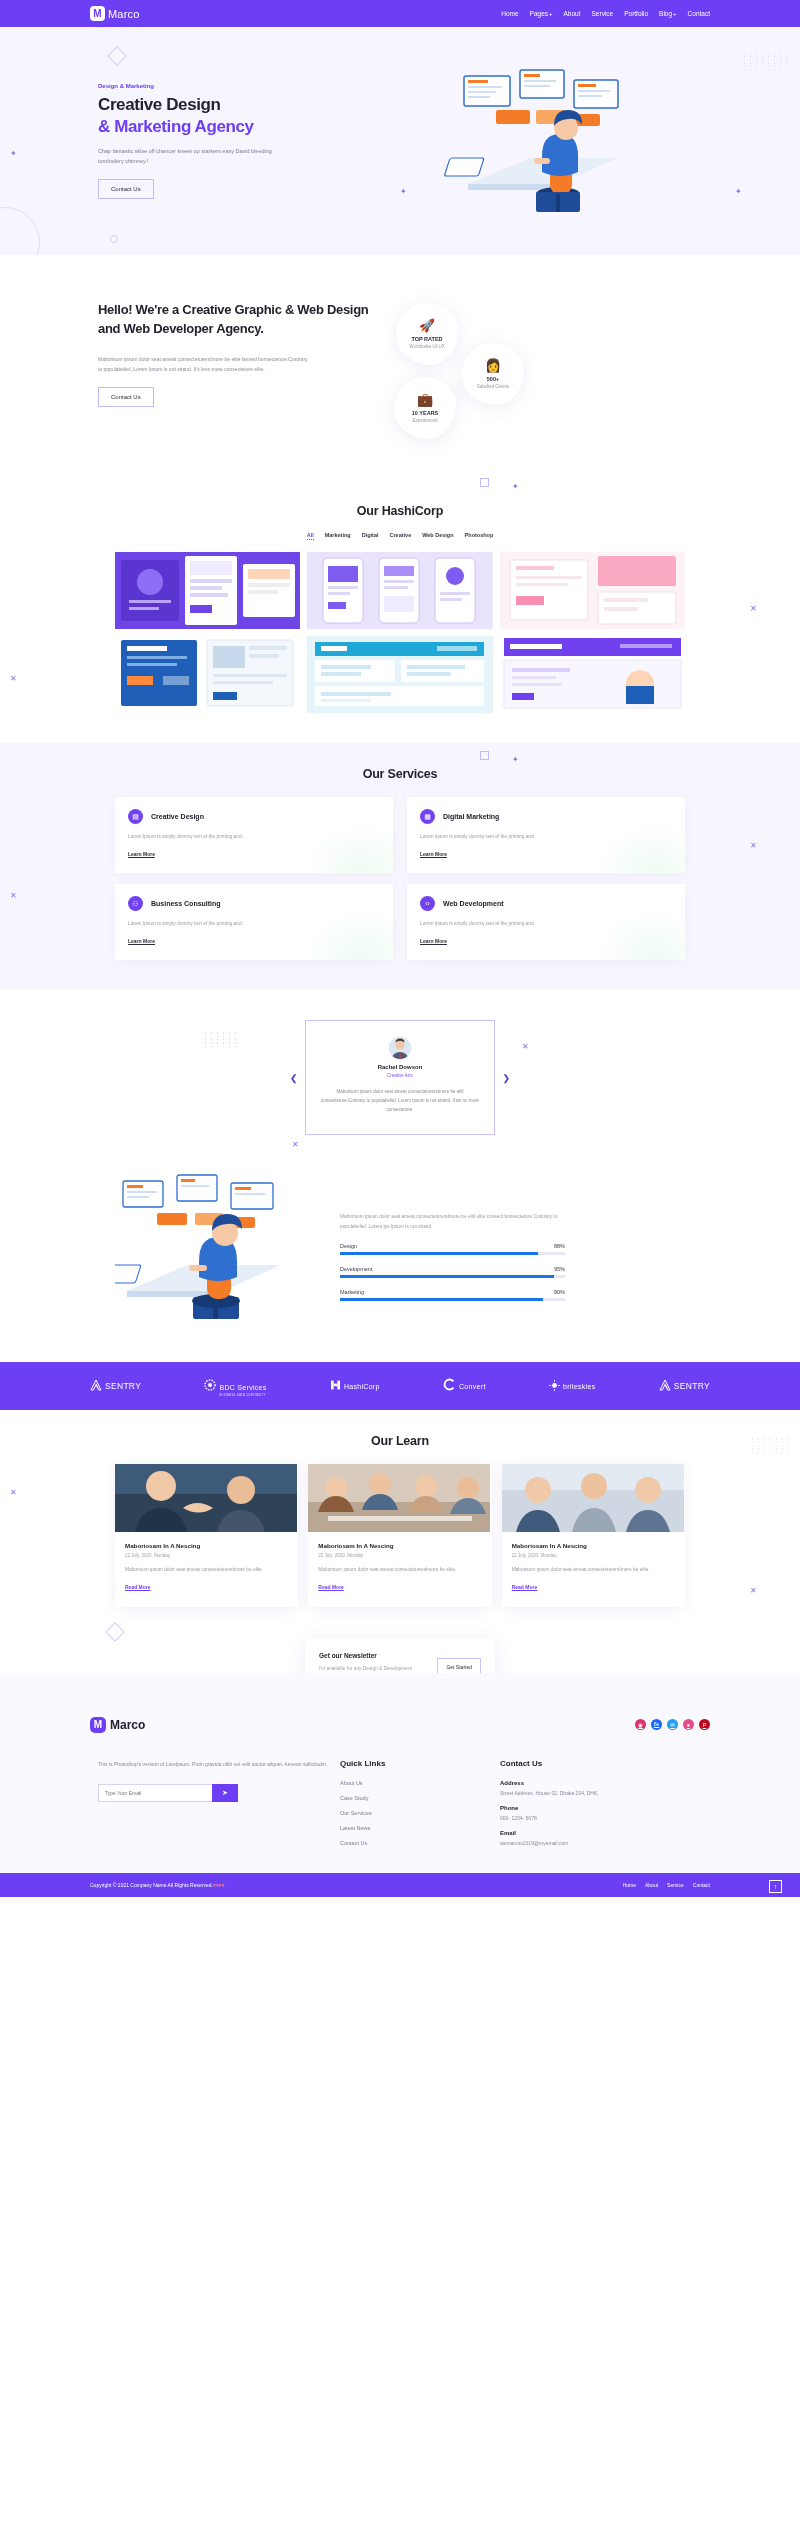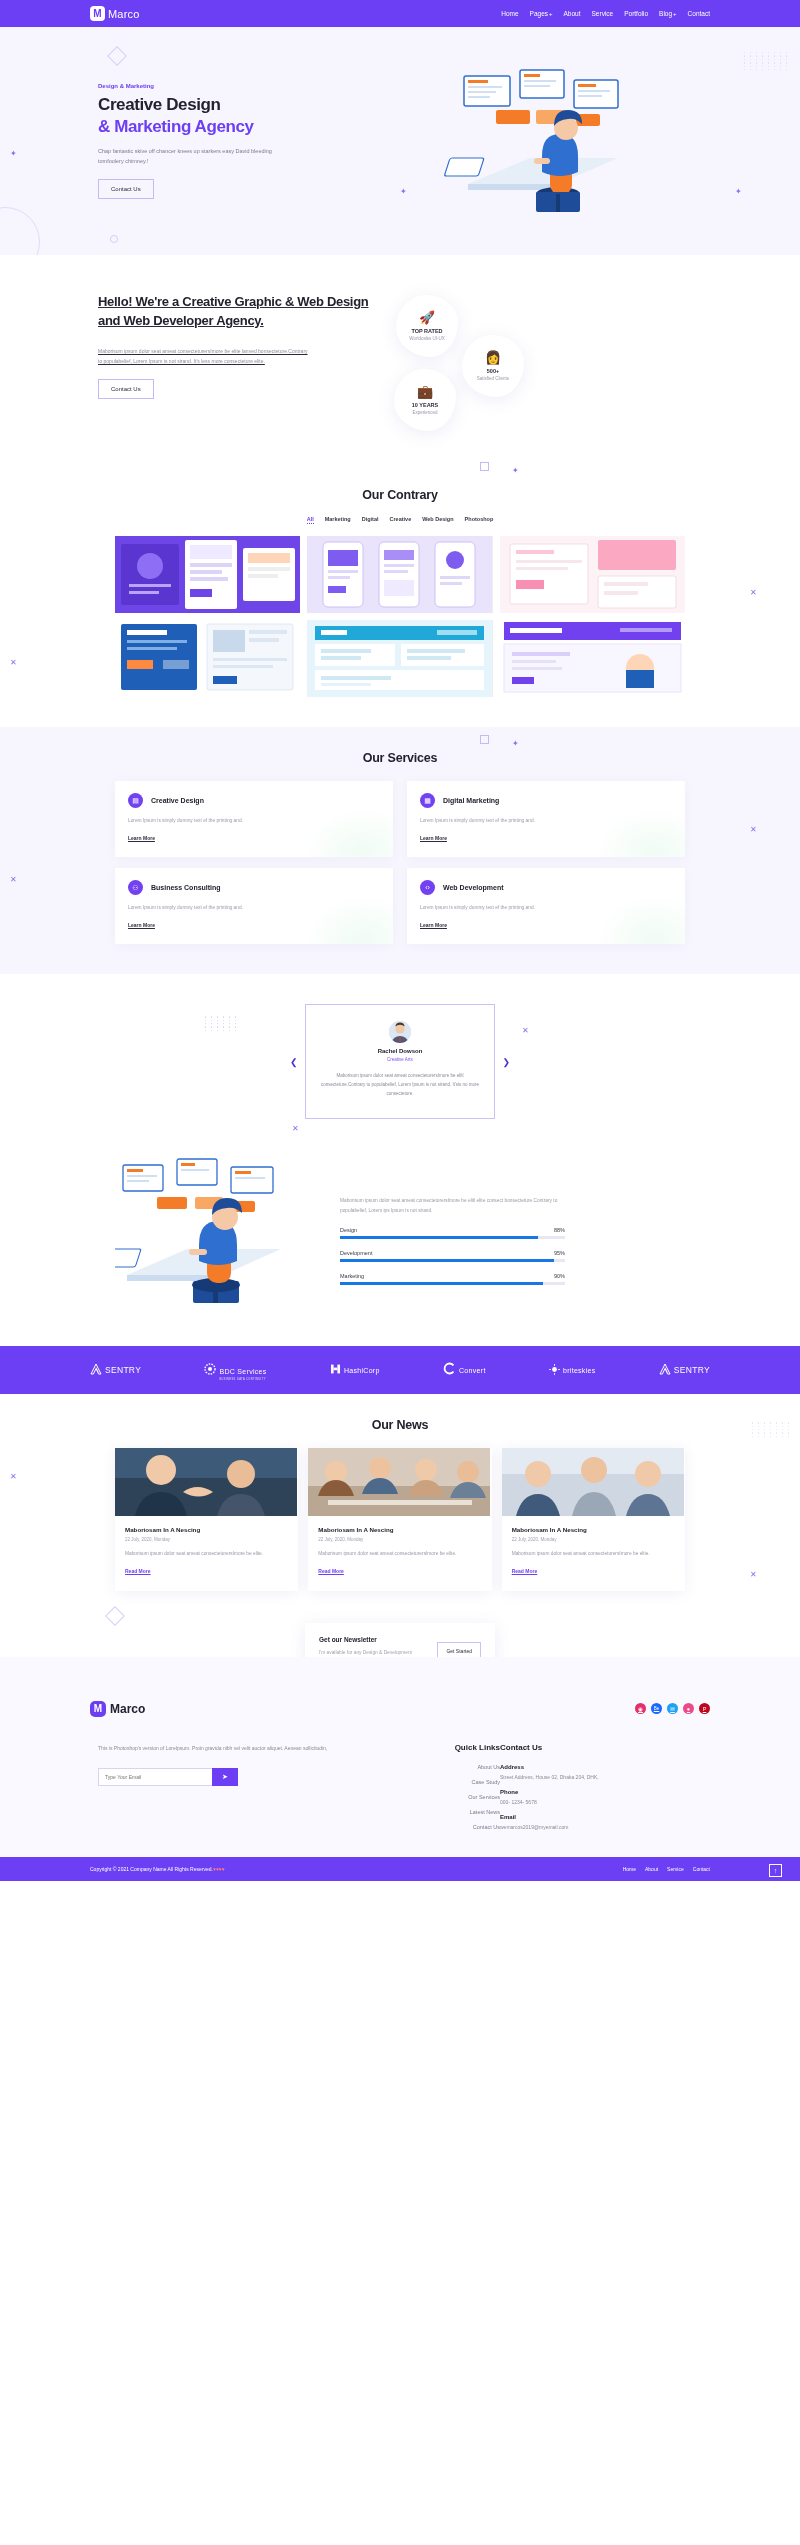--- a/index.html
+++ b/index.html
@@ -50,21 +50,21 @@
   
   .deco { position:absolute; pointer-events:none; }
   .dmd { width:14px;height:14px;border:1px solid #d6cdf7; transform:rotate(45deg); }
   .dot-x { color:#8a6cf0; font-size:8px; }
   .sq { width:9px;height:9px;border:1px solid #c7b9f7;}
   .dots-grid { display:grid; grid-template-columns:repeat(8,4px); gap:2px; }
   .dots-grid i { width:1.4px;height:1.4px;background:#cfc4f2;border-radius:50%;display:block;}
 
   
   .about { padding:38px 0 20px; background:#fff; }
-  .about-inner { width:620px; margin:0 auto; display:flex;text-decoration:underline; }
+  .about-inner { width:620px; margin:8px auto; display:flex; }
   .about-left { width:300px; padding-left:8px;}
   .about-h2 { font-size:13px; font-weight:bold; line-height:1.45; color:#23222e; letter-spacing:-.3px;}
   .about-p { font-size:5px; color:#8b8998; line-height:2.1; margin-top:15px; width:215px; }
   .about-right { flex:1; position:relative; height:155px; }
   .blob {
     position:absolute; background:#fff; width:62px; height:62px;
     border-radius:48% 52% 44% 56% / 52% 44% 56% 48%;
     box-shadow:0 3px 18px rgba(90,70,170,.10);
     display:flex; flex-direction:column; align-items:center; justify-content:center; gap:2px;
   }
@@ -162,21 +162,21 @@
   .footer-top { width:620px; margin:0 auto; display:flex; align-items:center; justify-content:space-between; }
   .fbrand { display:flex; align-items:center; gap:4px; }
   .fbrand-mark { width:16px;height:16px;background:#6c3ef4;color:#fff;border-radius:5px;
      display:flex;align-items:center;justify-content:center;font-size:10px;font-weight:bold;}
   .fbrand-name { font-size:12px; font-weight:bold; color:#23222e; }
   .socials { display:flex; gap:5px; }
   .soc { width:11px;height:11px;border-radius:50%; display:flex;align-items:center;justify-content:center;
      color:#fff; font-size:5.5px; }
   .footer-cols { width:620px; margin:26px auto 0; display:flex; }
   .fcol1 { width:250px; padding-left:8px;}
-  .fcol2 { width:160px;text-align:right; }
+  .fcol2 { width:160px; }
   .fcol3 { width:200px; }
   .fdesc { font-size:5px; color:#8b8998; line-height:2.2; }
   .fmail { display:flex; margin-top:14px; width:140px; }
   .fmail input { flex:1; border:1px solid #d9d2f5; border-right:none; background:#fff; font-size:5px;
       padding:5px 6px; outline:none; color:#7c7a8c; font-family:"Liberation Sans",sans-serif;}
   .fmail button { width:26px; background:#6c3ef4; border:none; color:#fff; font-size:7px; cursor:pointer;}
   .fcol-h { font-size:8px; font-weight:bold; color:#23222e; margin-bottom:12px;}
   .flink { font-size:5.5px; color:#7c7a8c; display:block; margin-bottom:9px; text-decoration:none;}
   .fc-lbl { font-size:6px; font-weight:bold; color:#23222e; margin-top:9px;}
   .fc-val { font-size:5px; color:#8b8998; margin-top:4px; }
@@ -345,21 +345,21 @@
     </div>
   </div>
 
   <div class="portfolio">
     <div class="deco sq" style="left:480px; top:-6px;"></div>
     <div class="deco dot-x" style="left:512px; top:-2px;">✦</div>
     <div class="deco dot-x" style="left:750px; top:120px;">✕</div>
     <div class="deco dot-x" style="left:10px; top:190px;">✕</div>
     <div class="deco" style="left:204px; top:200px; width:8px;height:8px;border:1px solid #d6cdf7;border-radius:50%;"></div>
 
-    <div class="section-title">Our Contrary</div>
+    <div class="section-title">Our HashiCorp</div>
     <div class="filters">
       <span class="active">All</span>
       <span>Marketing</span>
       <span>Digital</span>
       <span>Creative</span>
       <span>Web Design</span>
       <span>Photoshop</span>
     </div>
 
     <div class="grid3">
@@ -737,21 +737,21 @@
         <i></i>
           <i></i>
           <i></i>
           <i></i>
           <i></i>
           <i></i>
           <i></i>
       </div>
     </div>
 
-    <div class="section-title">Our News</div>
+    <div class="section-title">Our Learn</div>
     <div class="news-grid">
       <div class="news-card">
         <div class="news-img">
           <svg width="182" height="68" viewBox="0 0 182 68">
               <rect width="182" height="68" fill="#2e4258"></rect>
           <rect x="0" y="0" width="182" height="30" fill="#3d5a78"></rect>
           <circle cx="46" cy="22" r="15" fill="#f0c9a8"></circle>
               <path d="M20 68 q6 -24 26 -24 q20 0 26 24 z" fill="#1f3448"></path>
           <circle cx="126" cy="26" r="14" fill="#e8bd98"></circle>
               <path d="M102 68 q6 -22 24 -22 q18 0 24 22 z" fill="#44546b"></path>

